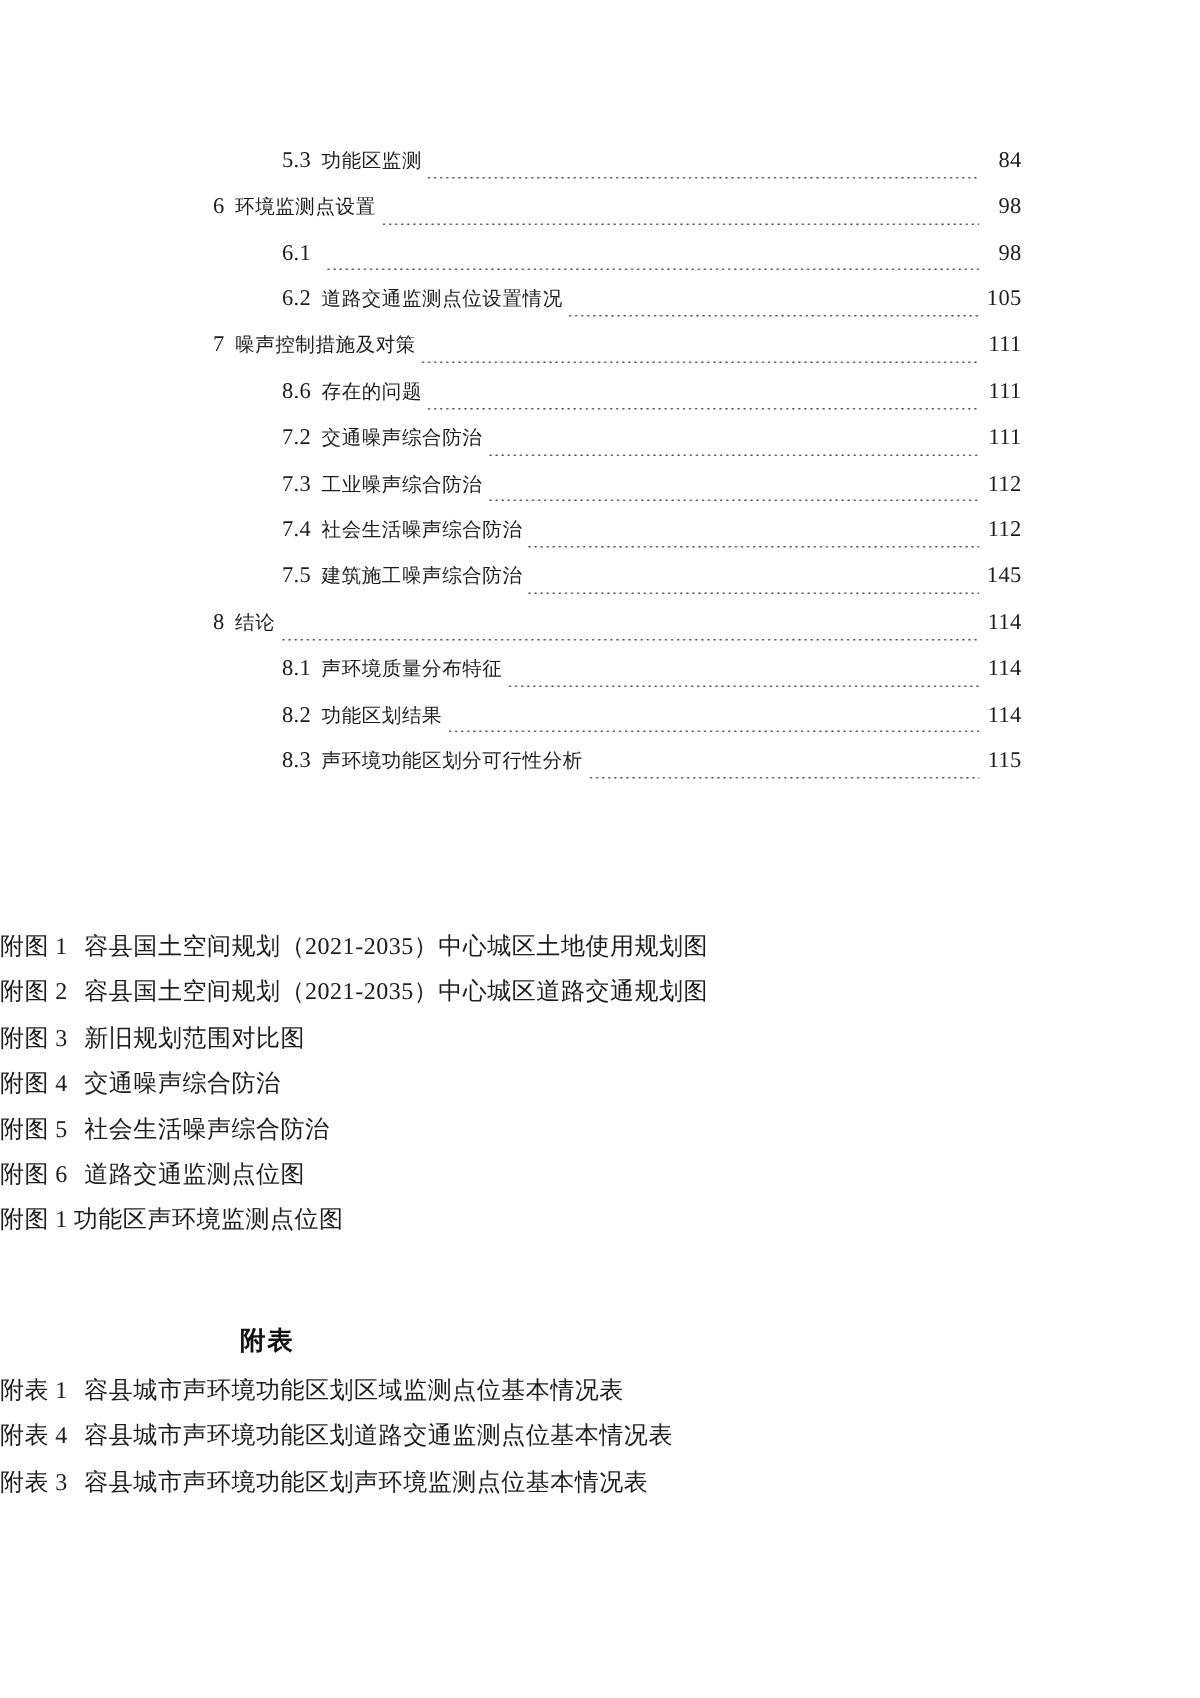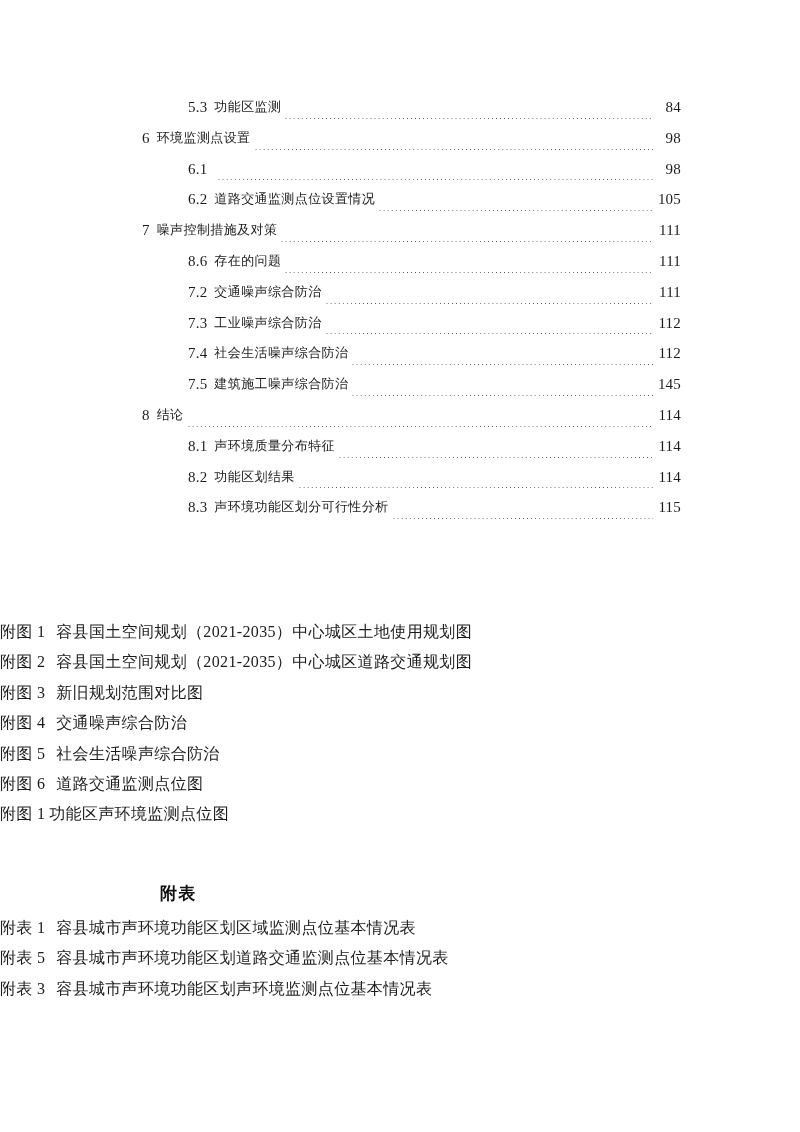--- a/index.html
+++ b/index.html
@@ -227,18 +227,18 @@
         <div class="attach-item"><span class="ai-tag">附图 5</span><span class="ai-sp-wide"></span><span class="ai-text">社会生活噪声综合防治</span></div>
         <div class="attach-item"><span class="ai-tag">附图 6</span><span class="ai-sp-wide"></span><span class="ai-text">道路交通监测点位图</span></div>
         <div class="attach-item"><span class="ai-tag">附图 1</span><span class="ai-sp-narrow"></span><span class="ai-text">功能区声环境监测点位图</span></div>
       </div>
   </div>
 
   <div class="attach-tables">
     <div class="attach-heading">附表</div>
     <div class="attach-list">
         <div class="attach-item"><span class="ai-tag">附表 1</span><span class="ai-sp-wide"></span><span class="ai-text">容县城市声环境功能区划区域监测点位基本情况表</span></div>
-        <div class="attach-item"><span class="ai-tag">附表 5</span><span class="ai-sp-wide"></span><span class="ai-text">容县城市声环境功能区划道路交通监测点位基本情况表</span></div>
+        <div class="attach-item"><span class="ai-tag">附表 4</span><span class="ai-sp-wide"></span><span class="ai-text">容县城市声环境功能区划道路交通监测点位基本情况表</span></div>
         <div class="attach-item"><span class="ai-tag">附表 3</span><span class="ai-sp-wide"></span><span class="ai-text">容县城市声环境功能区划声环境监测点位基本情况表</span></div>
       </div>
   </div>
 
 </div>
 
 </body></html>

